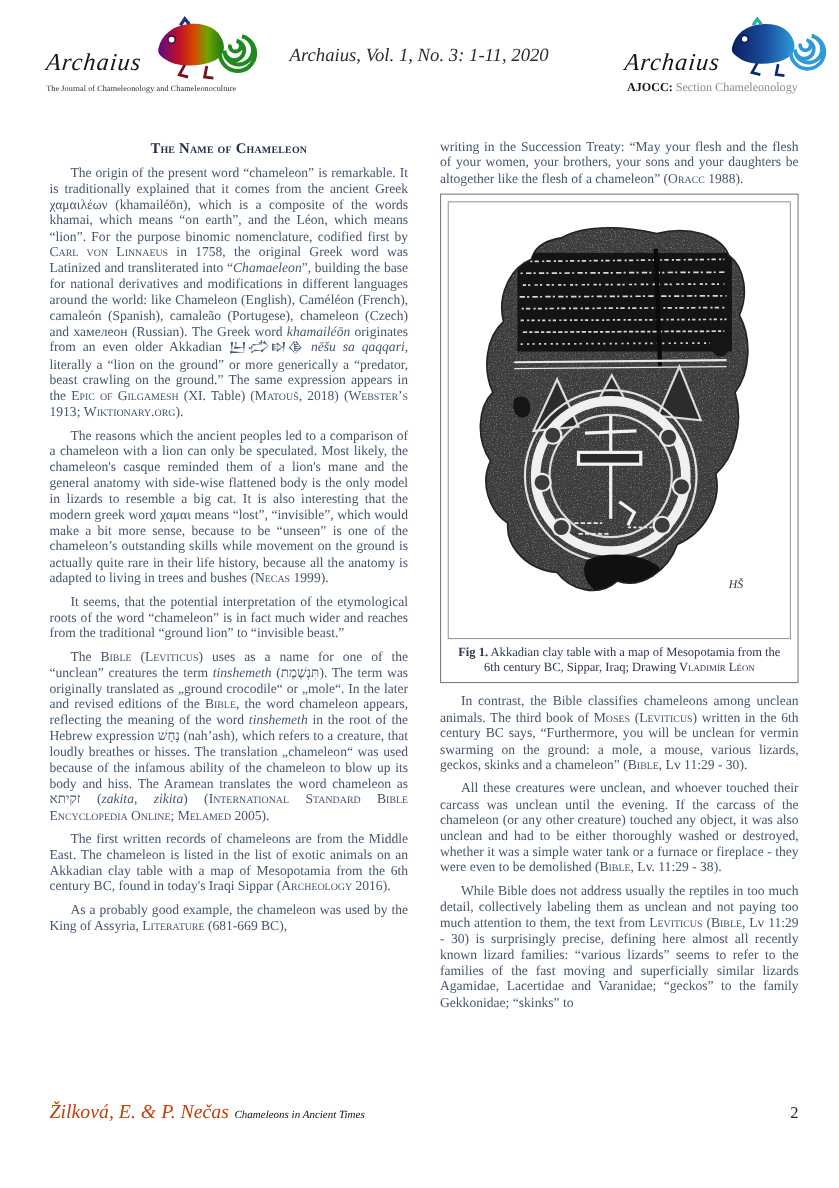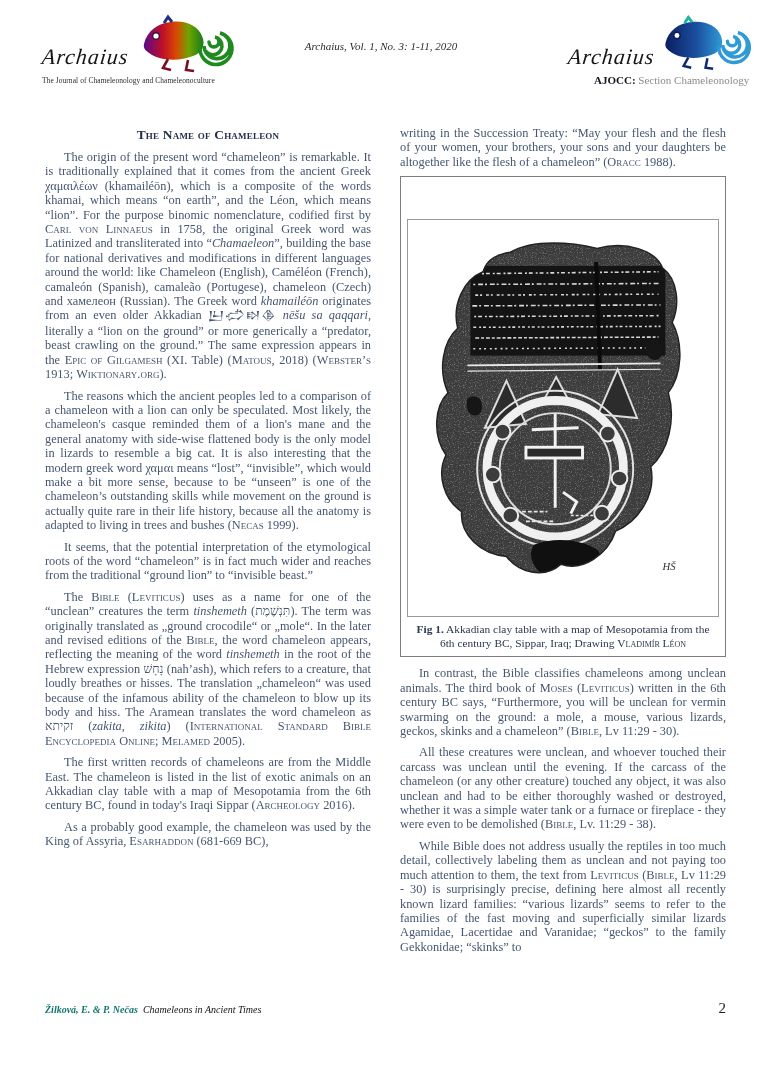--- a/index.html
+++ b/index.html
@@ -13,49 +13,49 @@
   .brand-script{font-style:italic;font-size:22px;color:#161616;letter-spacing:1px;
                 transform:skewX(-6deg);display:inline-block;font-family:"Liberation Serif",serif;}
   .logo-left .brand-script{position:absolute;left:0;top:30px;}
   .logo-right .brand-script{position:absolute;left:0;top:30px;}
   .logo-cham{position:absolute;top:0;}
   .logo-left .logo-cham{left:92px;}
   .logo-right .logo-cham{left:88px;}
   .tagline{position:absolute;left:0;top:62px;width:200px;font-size:7.4px;color:#2b2b2b;
            font-family:"Liberation Serif",serif;letter-spacing:.1px;}
   .orgline{position:absolute;left:2px;top:60px;width:190px;font-size:11px;}
-  .orgline b{color:#15151f;font-weight:bold;margin-left:24px;}
+  .orgline b{color:#15151f;font-weight:bold;}
   .orgline span.gray{color:#8b8b8b;}
   .center-title{position:absolute;left:231px;top:40px;width:300px;text-align:center;
-                font-style:italic;font-size:11px;color:#2c2c2c;}
+                font-style:italic;font-size:17px;color:#2c2c2c;}
 
   
   .cols{position:absolute;left:45px;top:126px;width:681px;display:flex;gap:29px;}
   .col{width:327px;}
   .col-heading{text-align:center;font-weight:bold;font-variant:small-caps;
                font-size:13.4px;color:#24304a;margin:1px 0 7px;letter-spacing:.2px;}
   .col-heading.second{margin-top:12px;}
   p.body{font-size:12.35px;line-height:14.4px;text-align:justify;margin:0 0 7px;
          text-indent:19px;}
   p.body.no-indent{text-indent:0;}
   .seg-sc{font-variant:small-caps;}
   .seg-i{font-style:italic;}
   .seg-b{font-weight:bold;}
   .seg-cu{font-family:"DejaVu Sans",sans-serif;font-size:11px;letter-spacing:1px;color:#45566f;}
 
   
   .figure-box{border:1.5px solid #7d7d7d;background:#fff;margin:2px 0 9px;padding:6px 6px 4px;}
   .figure-img{border:1px solid #9a9a9a;background:#fff;height:396px;display:flex;
-              align-items:center;justify-content:center;margin-top:36px;}
+              align-items:center;justify-content:center;}
   .figure-caption{font-size:11.4px;line-height:13.6px;color:#2c3750;text-align:center;
                   margin:6px 8px 2px;}
 
   
   .footer{position:absolute;left:45px;top:1000px;width:681px;display:flex;align-items:baseline;}
-  .footer .authors{font-weight:bold;font-style:italic;color:#0f766e;font-size:10px;}
+  .footer .authors{font-weight:normal;font-style:italic;color:#c2410c;font-size:18px;}
   .footer .running{font-style:italic;color:#111;font-size:10px;margin-left:5px;}
   .footer .pageno{margin-left:auto;color:#222;font-size:15px;}
 </style>
 </head>
 <body>
 
 <div class="page">
 
   <div class="hdr">
 
@@ -106,21 +106,21 @@
 
   <div class="cols">
 
     <div class="col">
       <div class="col-heading">The Name of Chameleon</div>
       <p class="body"><span>The origin of the present word “chameleon” is remarkable. It is traditionally explained that it comes from the ancient Greek χαμαιλέων (khamailéōn), which is a composite of the words khamai, which means “on earth”, and the Léon, which means “lion”. For the purpose binomic nomenclature, codified first by </span><span class="seg-sc">Carl von Linnaeus</span><span> in 1758, the original Greek word was Latinized and transliterated into “</span><span class="seg-i">Chamaeleon</span><span>”, building the base for national derivatives and modifications in different languages around the world: like Chameleon (English), Caméléon (French), camaleón (Spanish), camaleão (Portugese), chameleon (Czech) and хамелеон (Russian). The Greek word </span><span class="seg-i">khamailéōn</span><span> originates from an even older Akkadian </span><span class="seg-cu">𒌨𒈤𒊭𒆠</span><span> </span><span class="seg-i">nēšu sa qaqqari</span><span>, literally a “lion on the ground” or more generically a “predator, beast crawling on the ground.” The same expression appears in the </span><span class="seg-sc">Epic of Gilgamesh</span><span> (XI. Table) (</span><span class="seg-sc">Matouš</span><span>, 2018) (</span><span class="seg-sc">Webster’s</span><span> 1913; </span><span class="seg-sc">Wiktionary.org</span><span>).</span></p>
       <p class="body"><span>The reasons which the ancient peoples led to a comparison of a chameleon with a lion can only be speculated. Most likely, the chameleon's casque reminded them of a lion's mane and the general anatomy with side-wise flattened body is the only model in lizards to resemble a big cat. It is also interesting that the modern greek word χαμαι means “lost”, “invisible”, which would make a bit more sense, because to be “unseen” is one of the chameleon’s outstanding skills while movement on the ground is actually quite rare in their life history, because all the anatomy is adapted to living in trees and bushes (</span><span class="seg-sc">Necas</span><span> 1999).</span></p>
       <p class="body"><span>It seems, that the potential interpretation of the etymological roots of the word “chameleon” is in fact much wider and reaches from the traditional “ground lion” to “invisible beast.”</span></p>
       <p class="body"><span>The </span><span class="seg-sc">Bible</span><span> (</span><span class="seg-sc">Leviticus</span><span>) uses as a name for one of the “unclean” creatures the term </span><span class="seg-i">tinshemeth</span><span> (תִּנְשֶׁמֶת). The term was originally translated as „ground crocodile“ or „mole“. In the later and revised editions of the </span><span class="seg-sc">Bible</span><span>, the word chameleon appears, reflecting the meaning of the word </span><span class="seg-i">tinshemeth</span><span> in the root of the Hebrew expression נָחָשׁ (nah’ash), which refers to a creature, that loudly breathes or hisses. The translation „chameleon“ was used because of the infamous ability of the chameleon to blow up its body and hiss. The Aramean translates the word chameleon as זקיתא (</span><span class="seg-i">zakita</span><span>, </span><span class="seg-i">zikita</span><span>) (</span><span class="seg-sc">International Standard Bible Encyclopedia Online</span><span>; </span><span class="seg-sc">Melamed</span><span> 2005).</span></p>
       <p class="body"><span>The first written records of chameleons are from the Middle East. The chameleon is listed in the list of exotic animals on an Akkadian clay table with a map of Mesopotamia from the 6th century BC, found in today's Iraqi Sippar (</span><span class="seg-sc">Archeology</span><span> 2016).</span></p>
-      <p class="body"><span>As a probably good example, the chameleon was used by the King of Assyria, </span><span class="seg-sc">Esarhaddon</span><span> (681-669 BC),</span></p>
+      <p class="body"><span>As a probably good example, the chameleon was used by the King of Assyria, </span><span class="seg-sc">Literature</span><span> (681-669 BC),</span></p>
     </div>
 
     <div class="col">
       <p class="body no-indent"><span>writing in the Succession Treaty: “May your flesh and the flesh of your women, your brothers, your sons and your daughters be altogether like the flesh of a chameleon” (</span><span class="seg-sc">Oracc</span><span> 1988).</span></p>
 
       <div class="figure-box">
         <div class="figure-img">
           <svg width="300" height="390" viewBox="0 0 300 400">
             <defs>
               <filter id="speckle" x="-5%" y="-5%" width="110%" height="110%">

